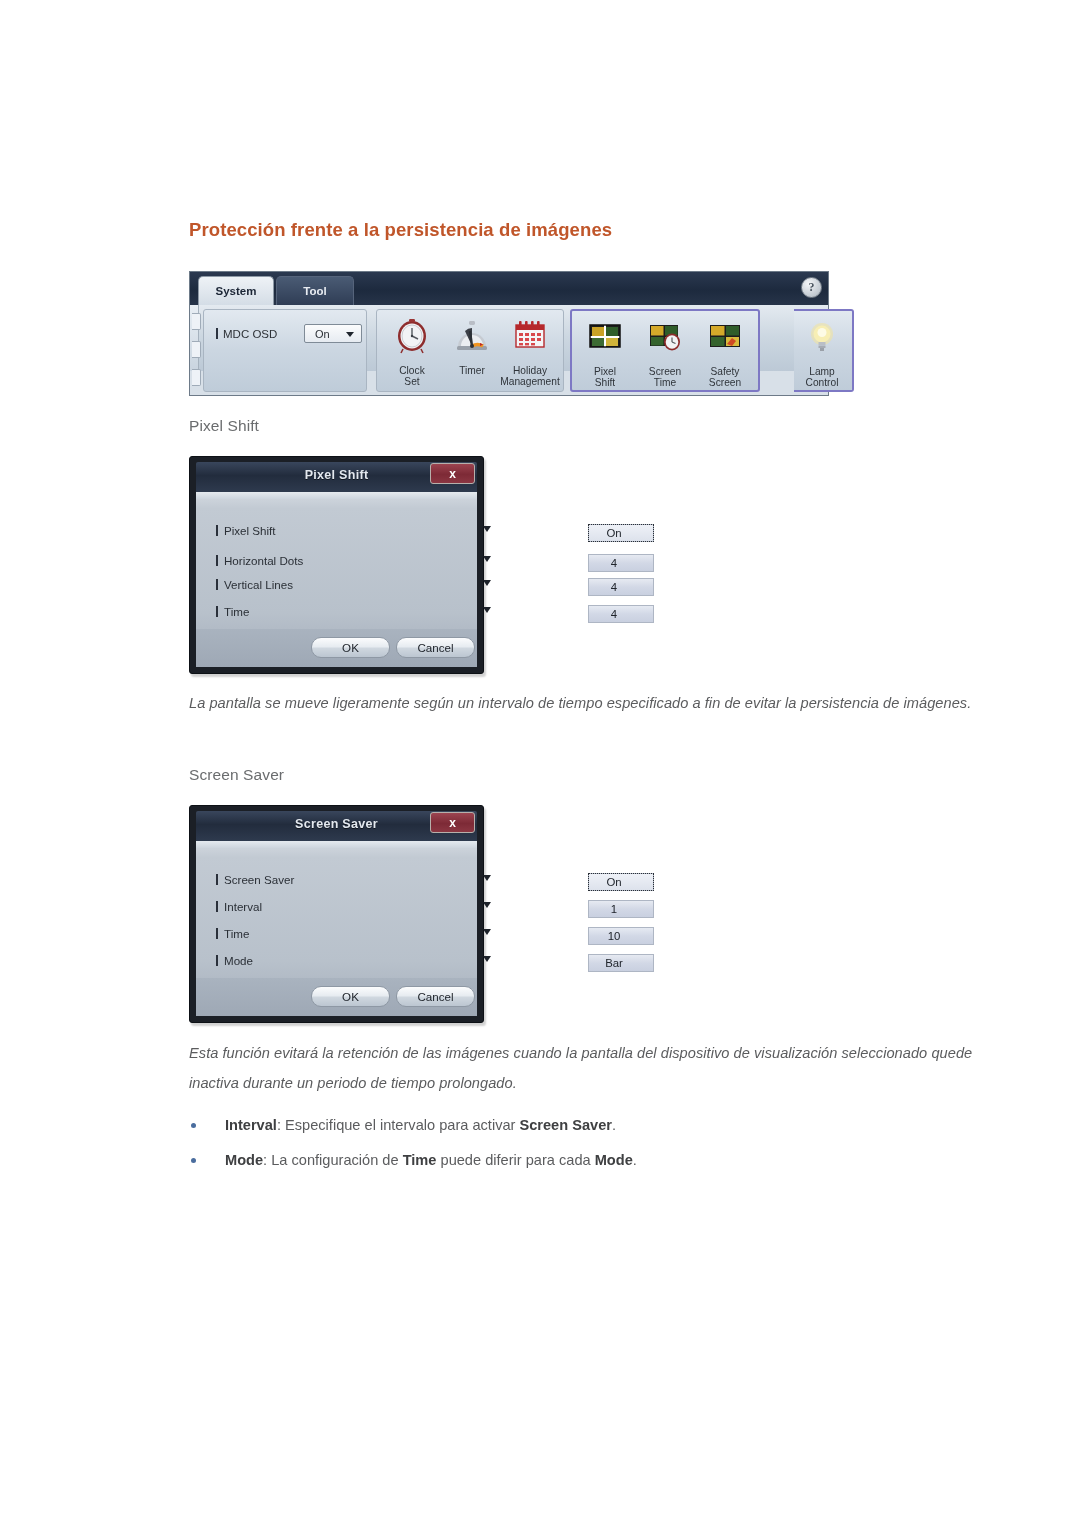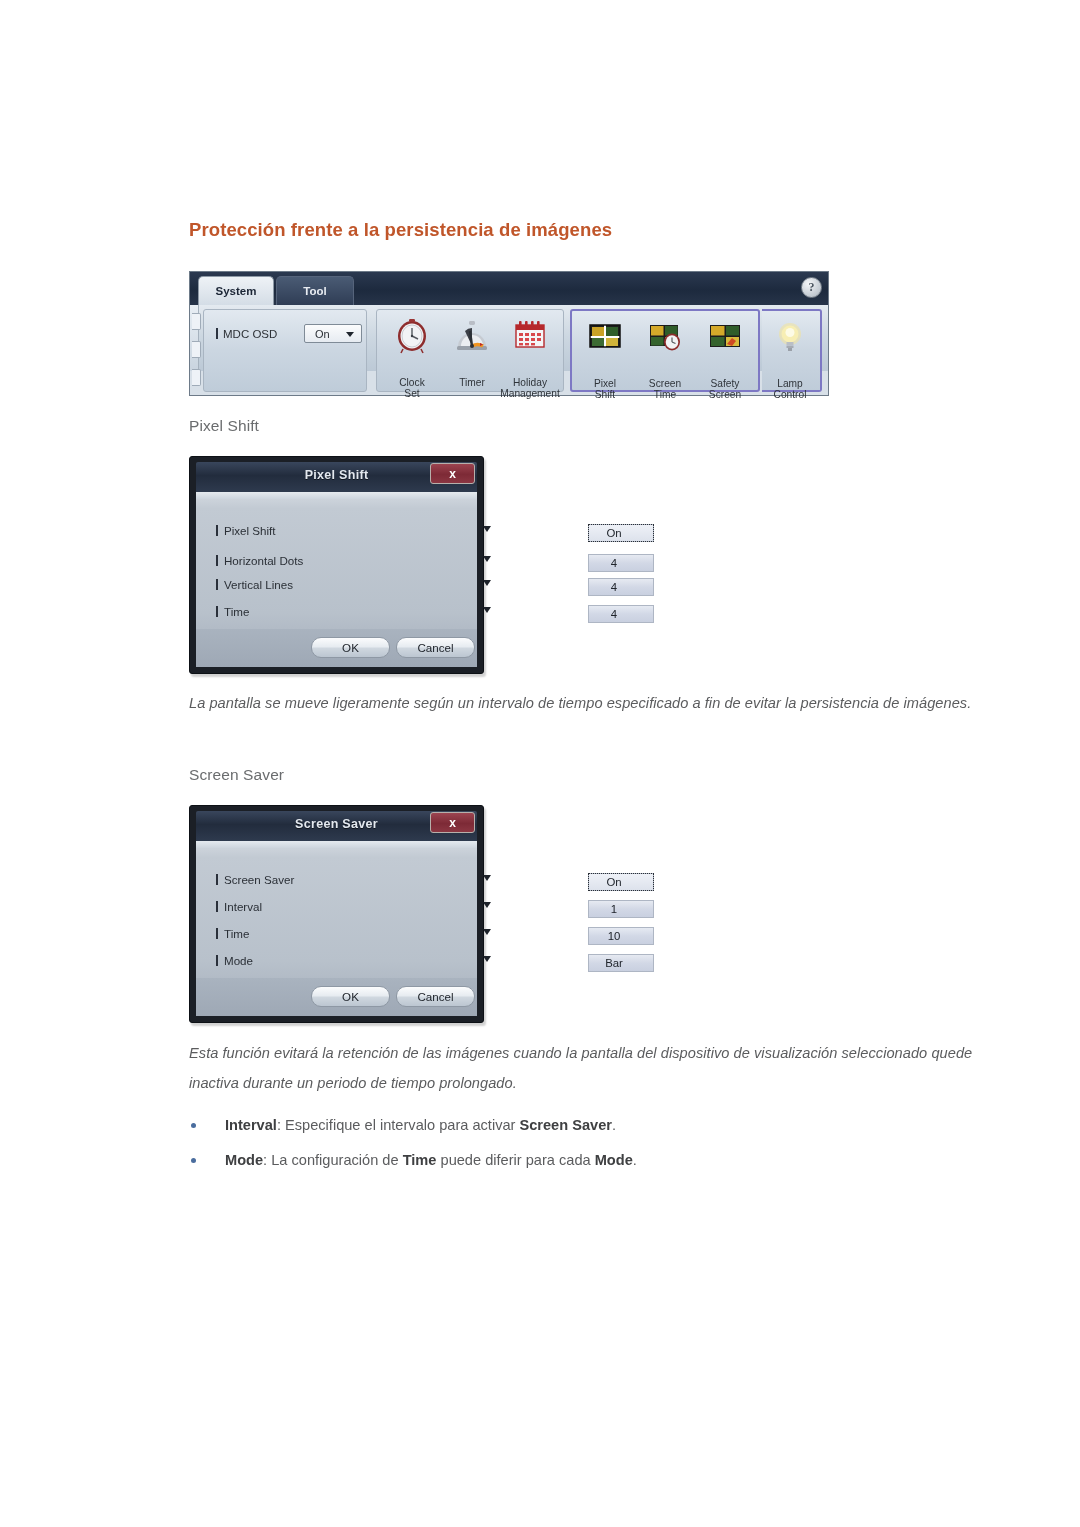--- a/index.html
+++ b/index.html
@@ -108,21 +108,21 @@
   .left-sliver span:nth-child(3){ top:64px; }
 
   .grp {
     position:absolute; top:4px; height:83px;
     background:linear-gradient(to bottom,#e2e9f0 0%, #cbd6e1 50%, #bfccd9 100%);
     border:1px solid #a9b5c2; border-radius:3px;
   }
   #grp-osd  { left:13px;  width:164px; }
   #grp-time { left:186px; width:188px; }
   #grp-sel  { left:380px; width:190px; border:2px solid #7d78c4; border-radius:3px; }
-  #grp-lamp { left:572px; width:60px;  border:2px solid #7d78c4; border-left:none; border-radius:0 3px 3px 0; }
+  #grp-lamp { left:604px; width:60px;  border:2px solid #7d78c4; border-left:none; border-radius:0 3px 3px 0; }
 
   .osd-label {
     position:absolute; left:12px; top:18px;
     font-size:11.5px; color:#2d3136; white-space:nowrap;
   }
   .osd-label .tick {
     display:inline-block; width:2px; height:11px; background:#2b3340;
     margin-right:5px; vertical-align:-1px;
   }
   .osd-select {
@@ -137,21 +137,21 @@
     width:0;height:0;border-left:4px solid transparent;border-right:4px solid transparent;
     border-top:5px solid #1f252d;
   }
 
   .tool {
     position:absolute; top:5px; width:58px; height:74px;
     display:flex; flex-direction:column; align-items:center;
   }
   .tool .ico { width:40px; height:40px; margin-top:2px; }
   .tool .cap {
-    margin-top:20px; font-size:10.2px; line-height:11.4px;
+    margin-top:8px; font-size:10.2px; line-height:11.4px;
     color:#2f343a; text-align:center; white-space:nowrap;
   }
 
   
   .dlg {
     position:absolute; width:295px; height:218px;
     background:#1b1f26;
     border:1px solid #0d1116;
     border-radius:3px;
     box-shadow:2px 3px 2px rgba(0,0,0,.18);

